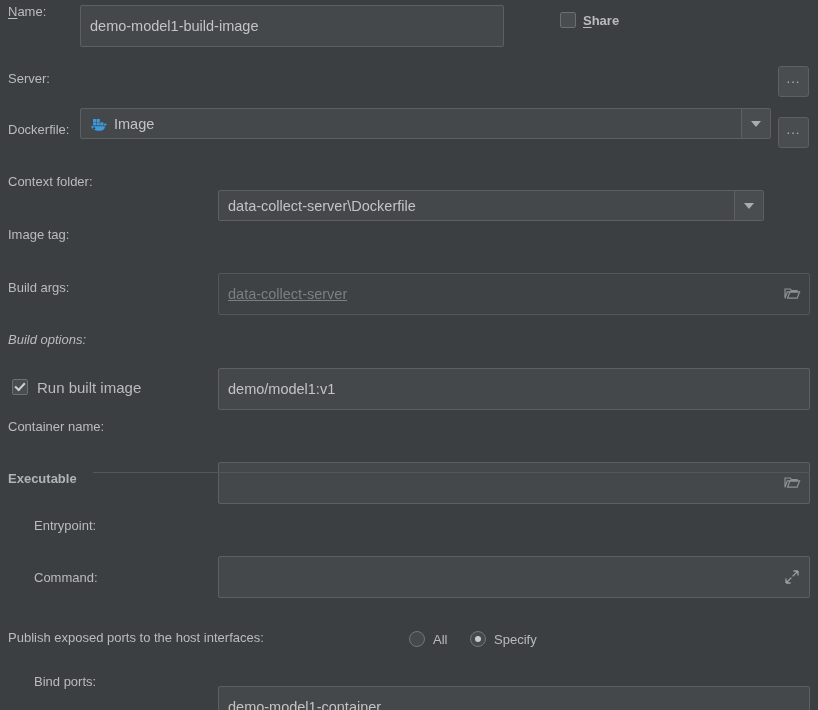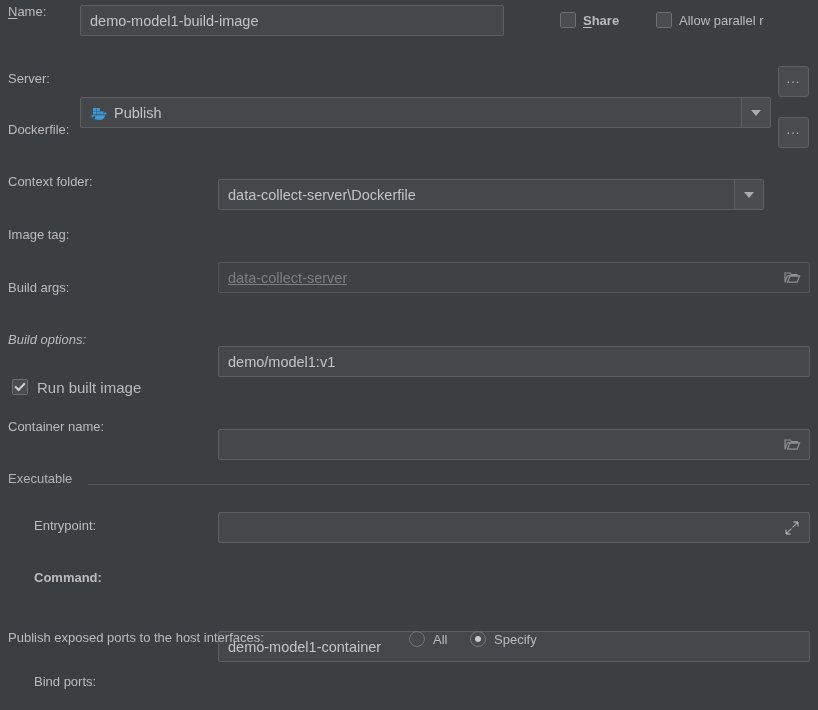--- a/index.html
+++ b/index.html
@@ -43,21 +43,21 @@
     text-decoration: underline;
     text-underline-offset: 2px;
   }
 
   
   .field {
     box-sizing: border-box;
     background: #45484a;
     border: 1px solid #5e6060;
     border-radius: 2px;
-    height: 31px;
+    height: 42px;
     display: flex;
     align-items: center;
     position: relative;
   }
   .field .val {
     padding-left: 9px;
     color: #c3c3c3;
     font-size: 14.5px;
     white-space: nowrap;
     overflow: hidden;
@@ -177,22 +177,23 @@
     width: 6px;
     height: 6px;
     border-radius: 50%;
     background: #c9cccf;
   }
 
   
   .sep-row {
     position: absolute;
     display: flex;
-    align-items: flex-end;
+    align-items: flex-start;
     gap: 16px;
+    font-weight: bold;
   }
   .sep-line {
     height: 1px;
     background: #53575a;
   }
 
   .docker-ico { flex: none; margin-right: 6px; display:flex; }
 </style>
 </head>
 <body>
@@ -204,43 +205,39 @@
   </div>
   <div class="field" style="left:80px; top:5px; width:424px;">
     <span class="val">demo-model1-build-image</span>
   </div>
 
   <div class="row" style="left:560px; top:12px; gap:7px;font-weight:bold;">
     <span class="cb"></span>
     <span class="lbl"><span class="mn">S</span><span>hare</span></span>
   </div>
 
-  <div class="row" style="left:656px; top:12px; gap:7px; width:162px; overflow:hidden;">
-    <span class="cb"></span>
-    <span class="lbl" style="white-space:nowrap;">Allow parallel r</span>
-  </div>
 
   <div class="row" style="left:8px; top:72px;">
     <span class="lbl">Server:</span>
   </div>
   <div class="combo" style="left:80px; top:66px; width:691px;">
     <span class="val">
       <span class="docker-ico">
         <svg width="18" height="16" viewBox="0 0 18 16" aria-hidden="true">
           <rect x="3" y="3" width="3.2" height="3" fill="#3b9ade"></rect>
           <rect x="6.6" y="3" width="3.2" height="3" fill="#3b9ade"></rect>
           <rect x="3" y="6.4" width="3.2" height="3" fill="#3b9ade"></rect>
           <rect x="6.6" y="6.4" width="3.2" height="3" fill="#3b9ade"></rect>
           <rect x="10.2" y="6.4" width="3.2" height="3" fill="#3b9ade"></rect>
           <path d="M1 10.2 h14 c0 3.1 -2.3 4.6 -5.4 4.6 c-4.2 0 -7.4 -1.3 -8.6 -4.6 z" fill="#3b9ade"></path>
           <path d="M13.6 8.2 c1.6 -1.2 2.9 -0.3 3.3 0.4 c-0.6 0.9 -2.1 1.2 -3.3 0.8 z" fill="#3b9ade"></path>
           <circle cx="4.2" cy="12.4" r="1.1" fill="#2a3b49"></circle>
         </svg>
       </span>
-      <span>Publish</span>
+      <span>Image</span>
     </span>
     <span class="arrowbtn">
       <span class="caret"></span>
     </span>
   </div>
   <div class="dots-btn" style="position:absolute; left:778px; top:66px;">
     <span>...</span>
   </div>
 
   <div class="row" style="left:8px; top:123px;">
@@ -316,21 +313,21 @@
 
   <div class="sep-row" style="left:8px; top:472px; width:802px;">
     <span class="lbl" style="color:#b0b4b6;">Executable</span>
     <span class="sep-line" style="flex:1;"></span>
   </div>
 
   <div class="row" style="left:34px; top:519px;">
     <span class="lbl">Entrypoint:</span>
   </div>
 
-  <div class="row" style="left:34px; top:571px;font-weight:bold;">
+  <div class="row" style="left:34px; top:571px;">
     <span class="lbl">Command:</span>
   </div>
 
   <div class="row" style="left:8px; top:631px;">
     <span class="lbl">Publish exposed ports to the host interfaces:</span>
   </div>
   <div class="row" style="left:409px; top:631px; gap:8px;">
     <span class="rb"></span>
     <span class="lbl">All</span>
   </div>

